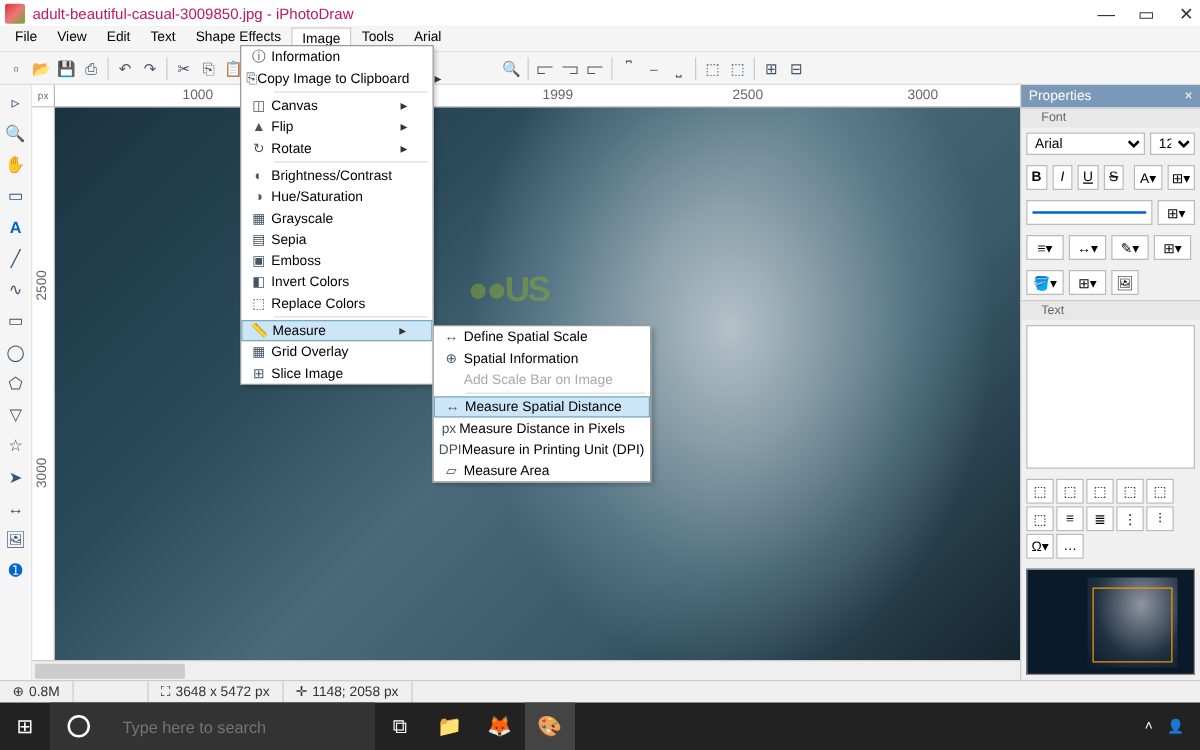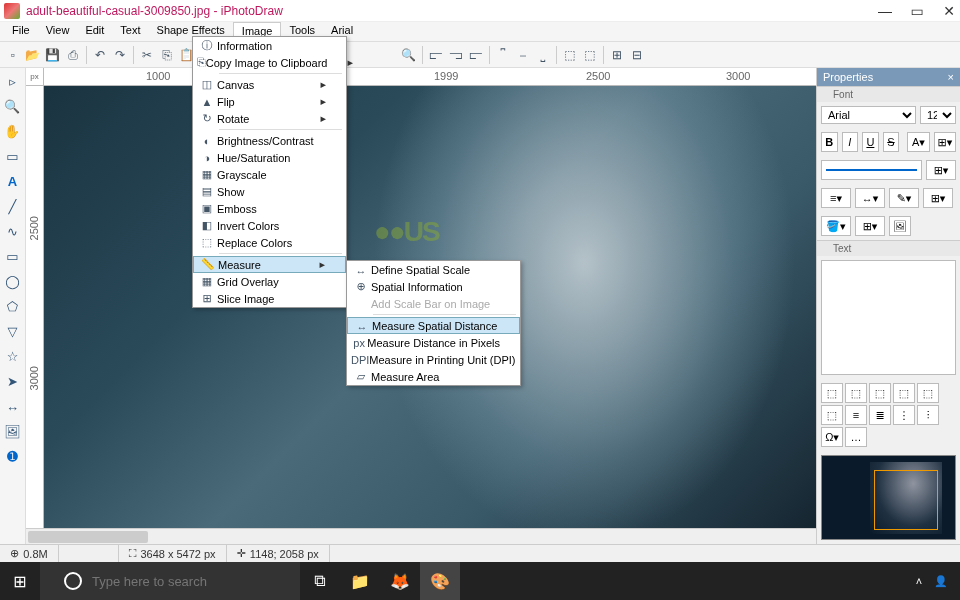--- a/index.html
+++ b/index.html
@@ -68,21 +68,21 @@
 .props .thumb .sel { position: absolute; left: 52px; top: 14px; width: 64px; height: 60px; border: 1px solid #e90; }
 .props .thumb::before { content: ""; position: absolute; left: 48px; top: 6px; width: 72px; height: 72px; background: radial-gradient(ellipse at 60% 30%, rgba(200,200,210,0.7), rgba(80,100,120,0.3) 60%, transparent); }
 
 
 .statusbar { height: 18px; background: #f0f0f0; border-top: 1px solid #ccc; display: flex; align-items: center; font-size: 11px; color: #333; }
 .statusbar .scell { padding: 0 10px; border-right: 1px solid #ccc; display: flex; align-items: center; gap: 4px; height: 100%; }
 
 
 .taskbar { height: 38px; background: #222; color: #fff; display: flex; align-items: center; position: absolute; bottom: 0; left: 0; right: 0; }
 .taskbar .start { width: 40px; height: 100%; display: flex; align-items: center; justify-content: center; font-size: 16px; }
-.taskbar .search { display: flex; align-items: center; background: #333; height: 100%; padding: 0 24px; width: 260px; gap: 10px; }
+.taskbar .search { display: flex; align-items: center; background: #333; height: 100%; padding: 0 14px; width: 260px; gap: 26px; }
 .taskbar .search .circ { width: 18px; height: 18px; border: 2px solid #fff; border-radius: 50%; }
 .taskbar .search input { background: transparent; border: none; color: #ccc; font-size: 13px; outline: none; flex: 1; }
 .taskbar .ticon { width: 40px; height: 100%; display: flex; align-items: center; justify-content: center; font-size: 16px; }
 .taskbar .tray { margin-left: auto; display: flex; align-items: center; gap: 12px; padding-right: 12px; font-size: 13px; }
 </style>
 </head>
 <body>
 
 <div class="titlebar">
   <div class="icon"></div>
@@ -276,21 +276,21 @@
     <div class="drow">
       <span class="dicon">◑</span>
       <span>Hue/Saturation</span>
     </div>
     <div class="drow">
       <span class="dicon">▦</span>
       <span>Grayscale</span>
     </div>
     <div class="drow">
       <span class="dicon">▤</span>
-      <span>Show</span>
+      <span>Sepia</span>
     </div>
     <div class="drow">
       <span class="dicon">▣</span>
       <span>Emboss</span>
     </div>
     <div class="drow">
       <span class="dicon">◧</span>
       <span>Invert Colors</span>
     </div>
     <div class="drow">

